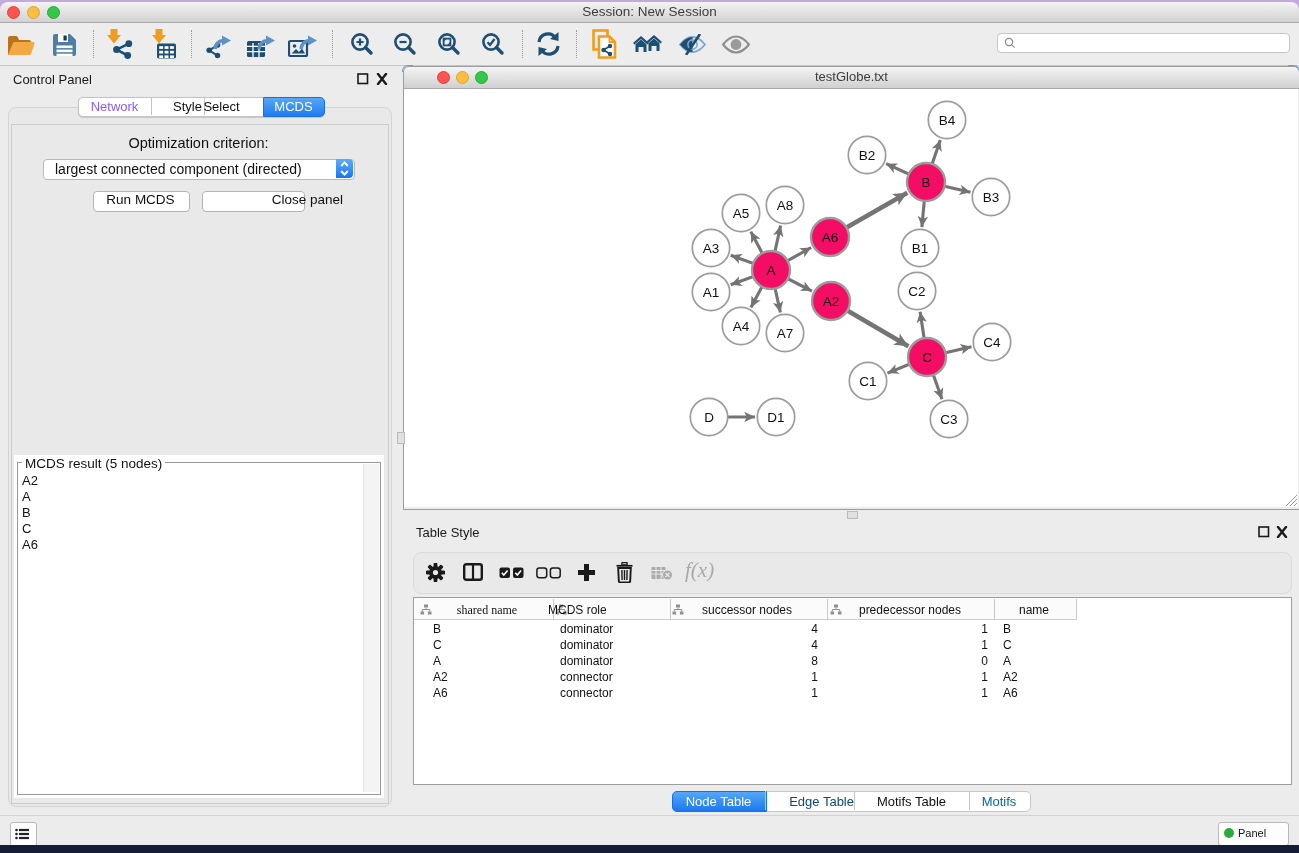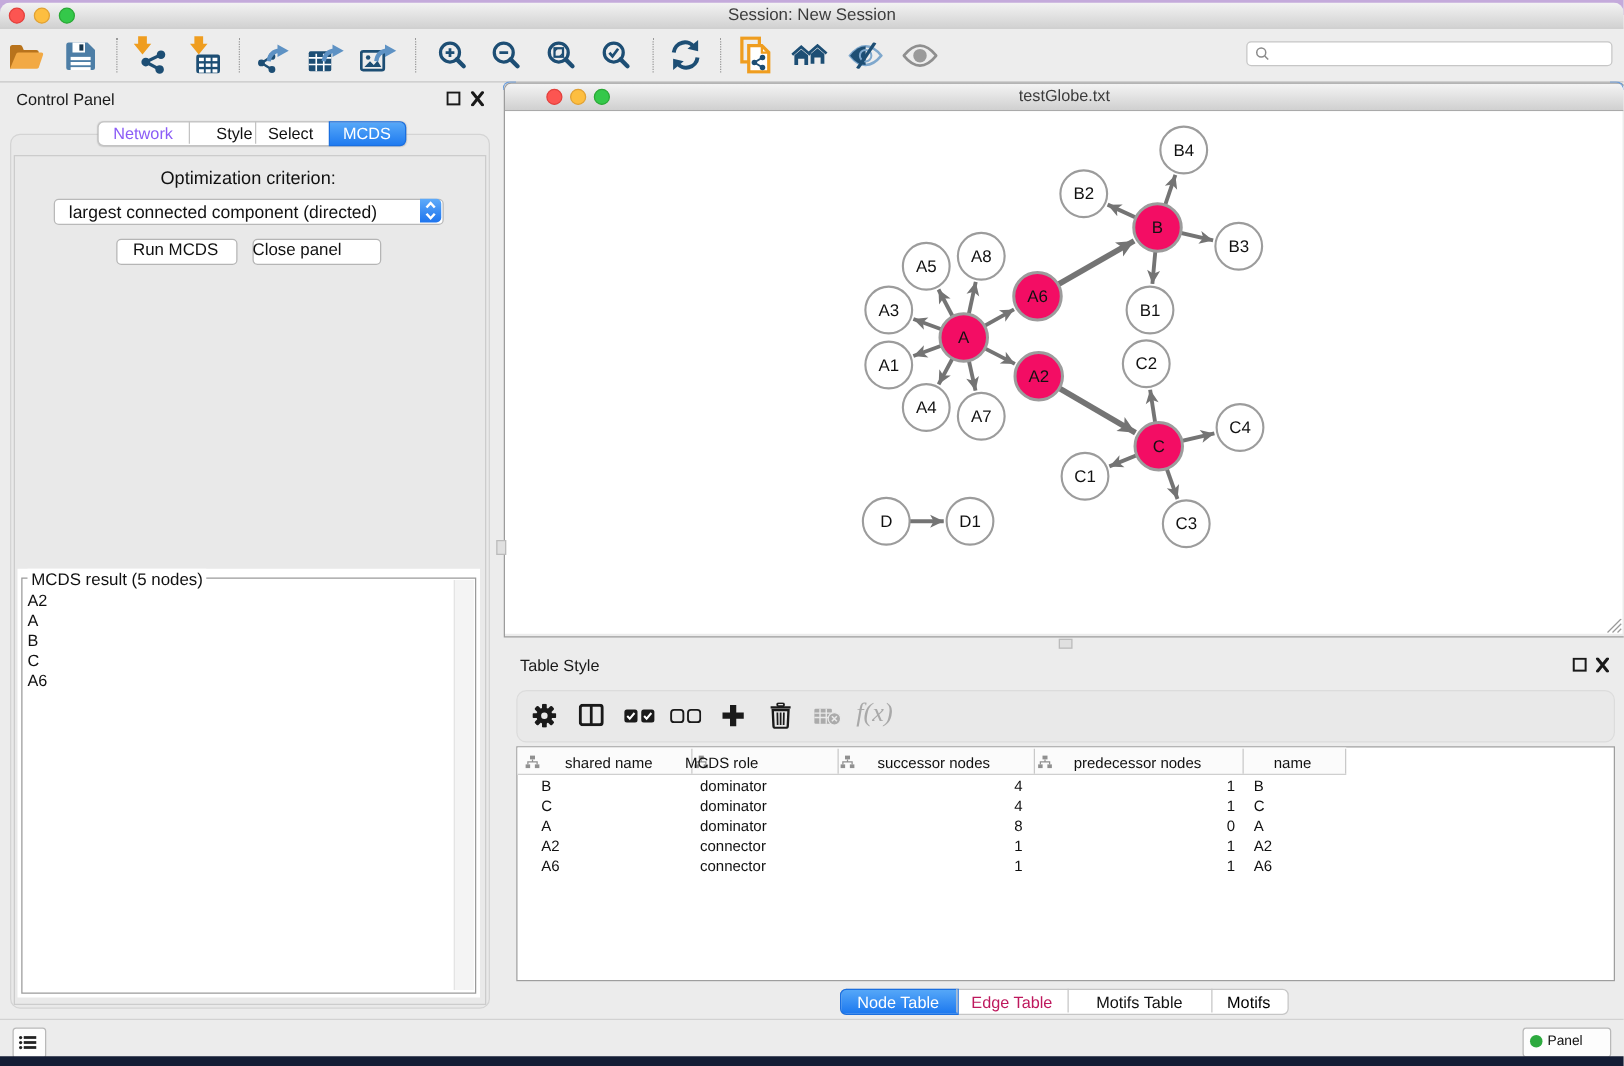--- a/index.html
+++ b/index.html
@@ -178,35 +178,35 @@
 
 <div class="abs" style="left:8px;top:107px;width:382px;height:698px;background:#e9e9e9;border:1px solid #d4d4d4;border-radius:8px;"></div>
 <div class="abs" style="left:11px;top:124px;width:376px;height:678px;border:1px solid #cccccc;"></div>
 
 <div class="abs" style="left:78px;top:97px;width:245px;height:18px;background:#fff;border:1px solid #c3c3c3;border-radius:5px;box-shadow:0 0.5px 1px rgba(0,0,0,0.15);"></div>
 <div class="abs" style="left:151px;top:97px;width:1px;height:18px;background:#c3c3c3;"></div>
 <div class="abs" style="left:204px;top:97px;width:1px;height:18px;background:#c3c3c3;"></div>
 <div class="abs" style="left:263px;top:97px;width:60px;height:18px;background:linear-gradient(#57a8f8,#1f7bf0);border:1px solid #1a6fe0;border-radius:0 5px 5px 0;margin-left:0;"></div>
 <div class="txt" style="left:78px;top:99px;width:73px;text-align:center;font-size:13px;color:#8b5cf6;">Network</div>
 <div class="txt" style="left:151px;top:99px;width:53px;text-align:center;font-size:13px;color:#111;padding-left:10px;">Style</div>
-<div class="txt" style="left:203px;top:99px;width:59px;text-align:center;font-size:13px;color:#111;">Select</div>
+<div class="txt" style="left:192px;top:99px;width:59px;text-align:center;font-size:13px;color:#111;">Select</div>
 <div class="txt" style="left:263px;top:99px;width:61px;text-align:center;font-size:13px;color:#fff;">MCDS</div>
 
 <div class="txt" style="left:0px;top:135px;width:397px;text-align:center;font-size:14.5px;color:#111;">Optimization criterion:</div>
 <div class="abs" style="left:43px;top:159px;width:310px;height:19px;background:#fff;border:1px solid #b9b9b9;border-radius:4px;"></div>
 <div class="abs" style="left:336px;top:159px;width:17px;height:19px;background:linear-gradient(#5fabf9,#1d74ee);border-radius:0 4px 4px 0;"></div>
 <svg class="abs" style="left:336px;top:159px;" width="17" height="19" viewBox="0 0 17 19">
  <path d="M5.2 7 L8.5 3.4 L11.8 7" fill="none" stroke="#fff" stroke-width="2"></path>
  <path d="M5.2 12 L8.5 15.6 L11.8 12" fill="none" stroke="#fff" stroke-width="2"></path>
 </svg>
 <div class="txt" style="left:55px;top:161px;font-size:14px;color:#111;">largest connected component (directed)</div>
 <div class="abs" style="left:93px;top:191px;width:95px;height:19px;background:#fff;border:1px solid #b5b5b5;border-radius:4px;"></div>
 <div class="txt" style="left:93px;top:192px;width:95px;text-align:center;font-size:13.5px;color:#111;">Run MCDS</div>
 <div class="abs" style="left:202px;top:191px;width:101px;height:19px;background:#fff;border:1px solid #b5b5b5;border-radius:4px;"></div>
-<div class="txt" style="left:202px;top:192px;width:101px;text-align:left;font-size:13.5px;color:#111;">Close panel</div>
+<div class="txt" style="left:202px;top:192px;width:101px;text-align:right;font-size:13.5px;color:#111;padding-left:40px;">Close panel</div>
 
 <div class="abs" style="left:14px;top:455px;width:370px;height:343px;background:#fff;"></div>
 <div class="abs" style="left:17px;top:462px;width:362px;height:331px;border:1px solid #9a9a9a;"></div>
 <div class="abs" style="left:22px;top:455px;width:143px;height:14px;background:#fff;"></div>
 <div class="txt" style="left:25px;top:456px;font-size:13.5px;color:#111;">MCDS result (5 nodes)</div>
 <div class="abs" style="left:363px;top:464px;width:15px;height:328px;background:#f4f4f4;border-left:1px solid #e4e4e4;"></div>
 <div class="txt" style="left:22px;top:473px;font-size:13px;color:#111;line-height:16px;">A2<br>A<br>B<br>C<br>A6</div>
 
 <div class="abs" style="left:403px;top:66px;width:896px;height:442px;border:1px solid #9c9c9c;border-radius:6px 6px 0 0;"></div>
 <div class="abs" style="left:402px;top:65px;width:10px;height:6px;border-left:1.5px solid #6b9ddb;border-top:1.5px solid #6b9ddb;border-radius:6px 0 0 0;"></div>
@@ -387,21 +387,21 @@
       <rect x="0.5" y="7.5" width="3.6" height="3" fill="#909090"></rect>
       <rect x="7.9" y="7.5" width="3.6" height="3" fill="#909090"></rect>
       <path d="M6 3.5 L6 5.5 M2.3 7.5 L2.3 5.5 L9.7 5.5 L9.7 7.5" fill="none" stroke="#909090" stroke-width="1"></path>
     </svg>
 <svg class="abs" style="left:830px;top:604px;" width="12" height="11" viewBox="0 0 12 11">
       <rect x="4" y="0.5" width="4" height="3" fill="#909090"></rect>
       <rect x="0.5" y="7.5" width="3.6" height="3" fill="#909090"></rect>
       <rect x="7.9" y="7.5" width="3.6" height="3" fill="#909090"></rect>
       <path d="M6 3.5 L6 5.5 M2.3 7.5 L2.3 5.5 L9.7 5.5 L9.7 7.5" fill="none" stroke="#909090" stroke-width="1"></path>
     </svg>
-<div class="txt" style="left:427px;top:603px;width:120px;text-align:center;font-size:12px;color:#111;">shared name</div>
+<div class="txt" style="left:427px;top:603px;width:120px;text-align:center;font-size:12px;color:#111;font-family:Liberation Serif, serif;">shared name</div>
 <div class="txt" style="left:548px;top:603px;width:120px;font-size:12px;color:#111;">MCDS role</div>
 <div class="txt" style="left:687px;top:603px;width:120px;text-align:center;font-size:12px;color:#111;">successor nodes</div>
 <div class="txt" style="left:850px;top:603px;width:120px;text-align:center;font-size:12px;color:#111;">predecessor nodes</div>
 <div class="txt" style="left:974px;top:603px;width:120px;text-align:center;font-size:12px;color:#111;">name</div>
 </div>
 <div class="abs" id="tbody">
 <div class="txt" style="left:433px;top:622px;font-size:12px;color:#111;">B</div>
 <div class="txt" style="left:560px;top:622px;font-size:12px;color:#111;">dominator</div>
 <div class="txt" style="left:700px;top:622px;width:118px;text-align:right;font-size:12px;color:#111;">4</div>
 <div class="txt" style="left:870px;top:622px;width:118px;text-align:right;font-size:12px;color:#111;">1</div>
@@ -428,23 +428,23 @@
 <div class="txt" style="left:1003px;top:686px;font-size:12px;color:#111;">A6</div>
 </div>
 
 <div class="abs" id="btabs">
 <div class="abs" style="left:672px;top:791px;width:357px;height:19px;background:#fff;border:1px solid #c6c6c6;border-radius:5px;"></div>
 <div class="abs" style="left:672px;top:791px;width:93px;height:19px;background:linear-gradient(#55a7f8,#1c78ef);border:1px solid #1a6fe0;border-radius:5px 0 0 5px;"></div>
 <div class="abs" style="left:765px;top:791px;width:1px;height:19px;background:#c6c6c6;"></div>
 <div class="abs" style="left:854px;top:791px;width:1px;height:19px;background:#c6c6c6;"></div>
 <div class="abs" style="left:969px;top:791px;width:1px;height:19px;background:#c6c6c6;"></div>
 <div class="txt" style="left:672px;top:794px;width:93px;text-align:center;font-size:13px;color:#fff;">Node Table</div>
-<div class="txt" style="left:765px;top:794px;width:89px;text-align:center;font-size:13px;color:#be185d;">Edge Table</div>
+<div class="txt" style="left:765px;top:794px;width:89px;text-align:right;font-size:13px;color:#0c4a6e;">Edge Table</div>
 <div class="txt" style="left:854px;top:794px;width:115px;text-align:center;font-size:13px;color:#111;">Motifs Table</div>
-<div class="txt" style="left:969px;top:794px;width:60px;text-align:center;font-size:13px;color:#000000;">Motifs</div>
+<div class="txt" style="left:969px;top:794px;width:60px;text-align:center;font-size:13px;color:#0369a1;">Motifs</div>
 </div>
 
 <div class="abs" style="left:0;top:815px;width:1299px;height:30px;background:#ececec;border-top:1px solid #d2d2d2;"></div>
 <div class="abs" style="left:10px;top:822px;width:25px;height:23px;background:#fdfdfd;border:1px solid #b9b9b9;border-radius:3px;"></div>
 <svg class="abs" style="left:15px;top:828px;" width="15" height="12" viewBox="0 0 15 12">
  <circle cx="1.5" cy="2" r="1.3" fill="#222"></circle>
     <rect x="4" y="0.9" width="10" height="2.2" fill="#222"></rect>
  <circle cx="1.5" cy="6" r="1.3" fill="#222"></circle>
     <rect x="4" y="4.9" width="10" height="2.2" fill="#222"></rect>
  <circle cx="1.5" cy="10" r="1.3" fill="#222"></circle>

